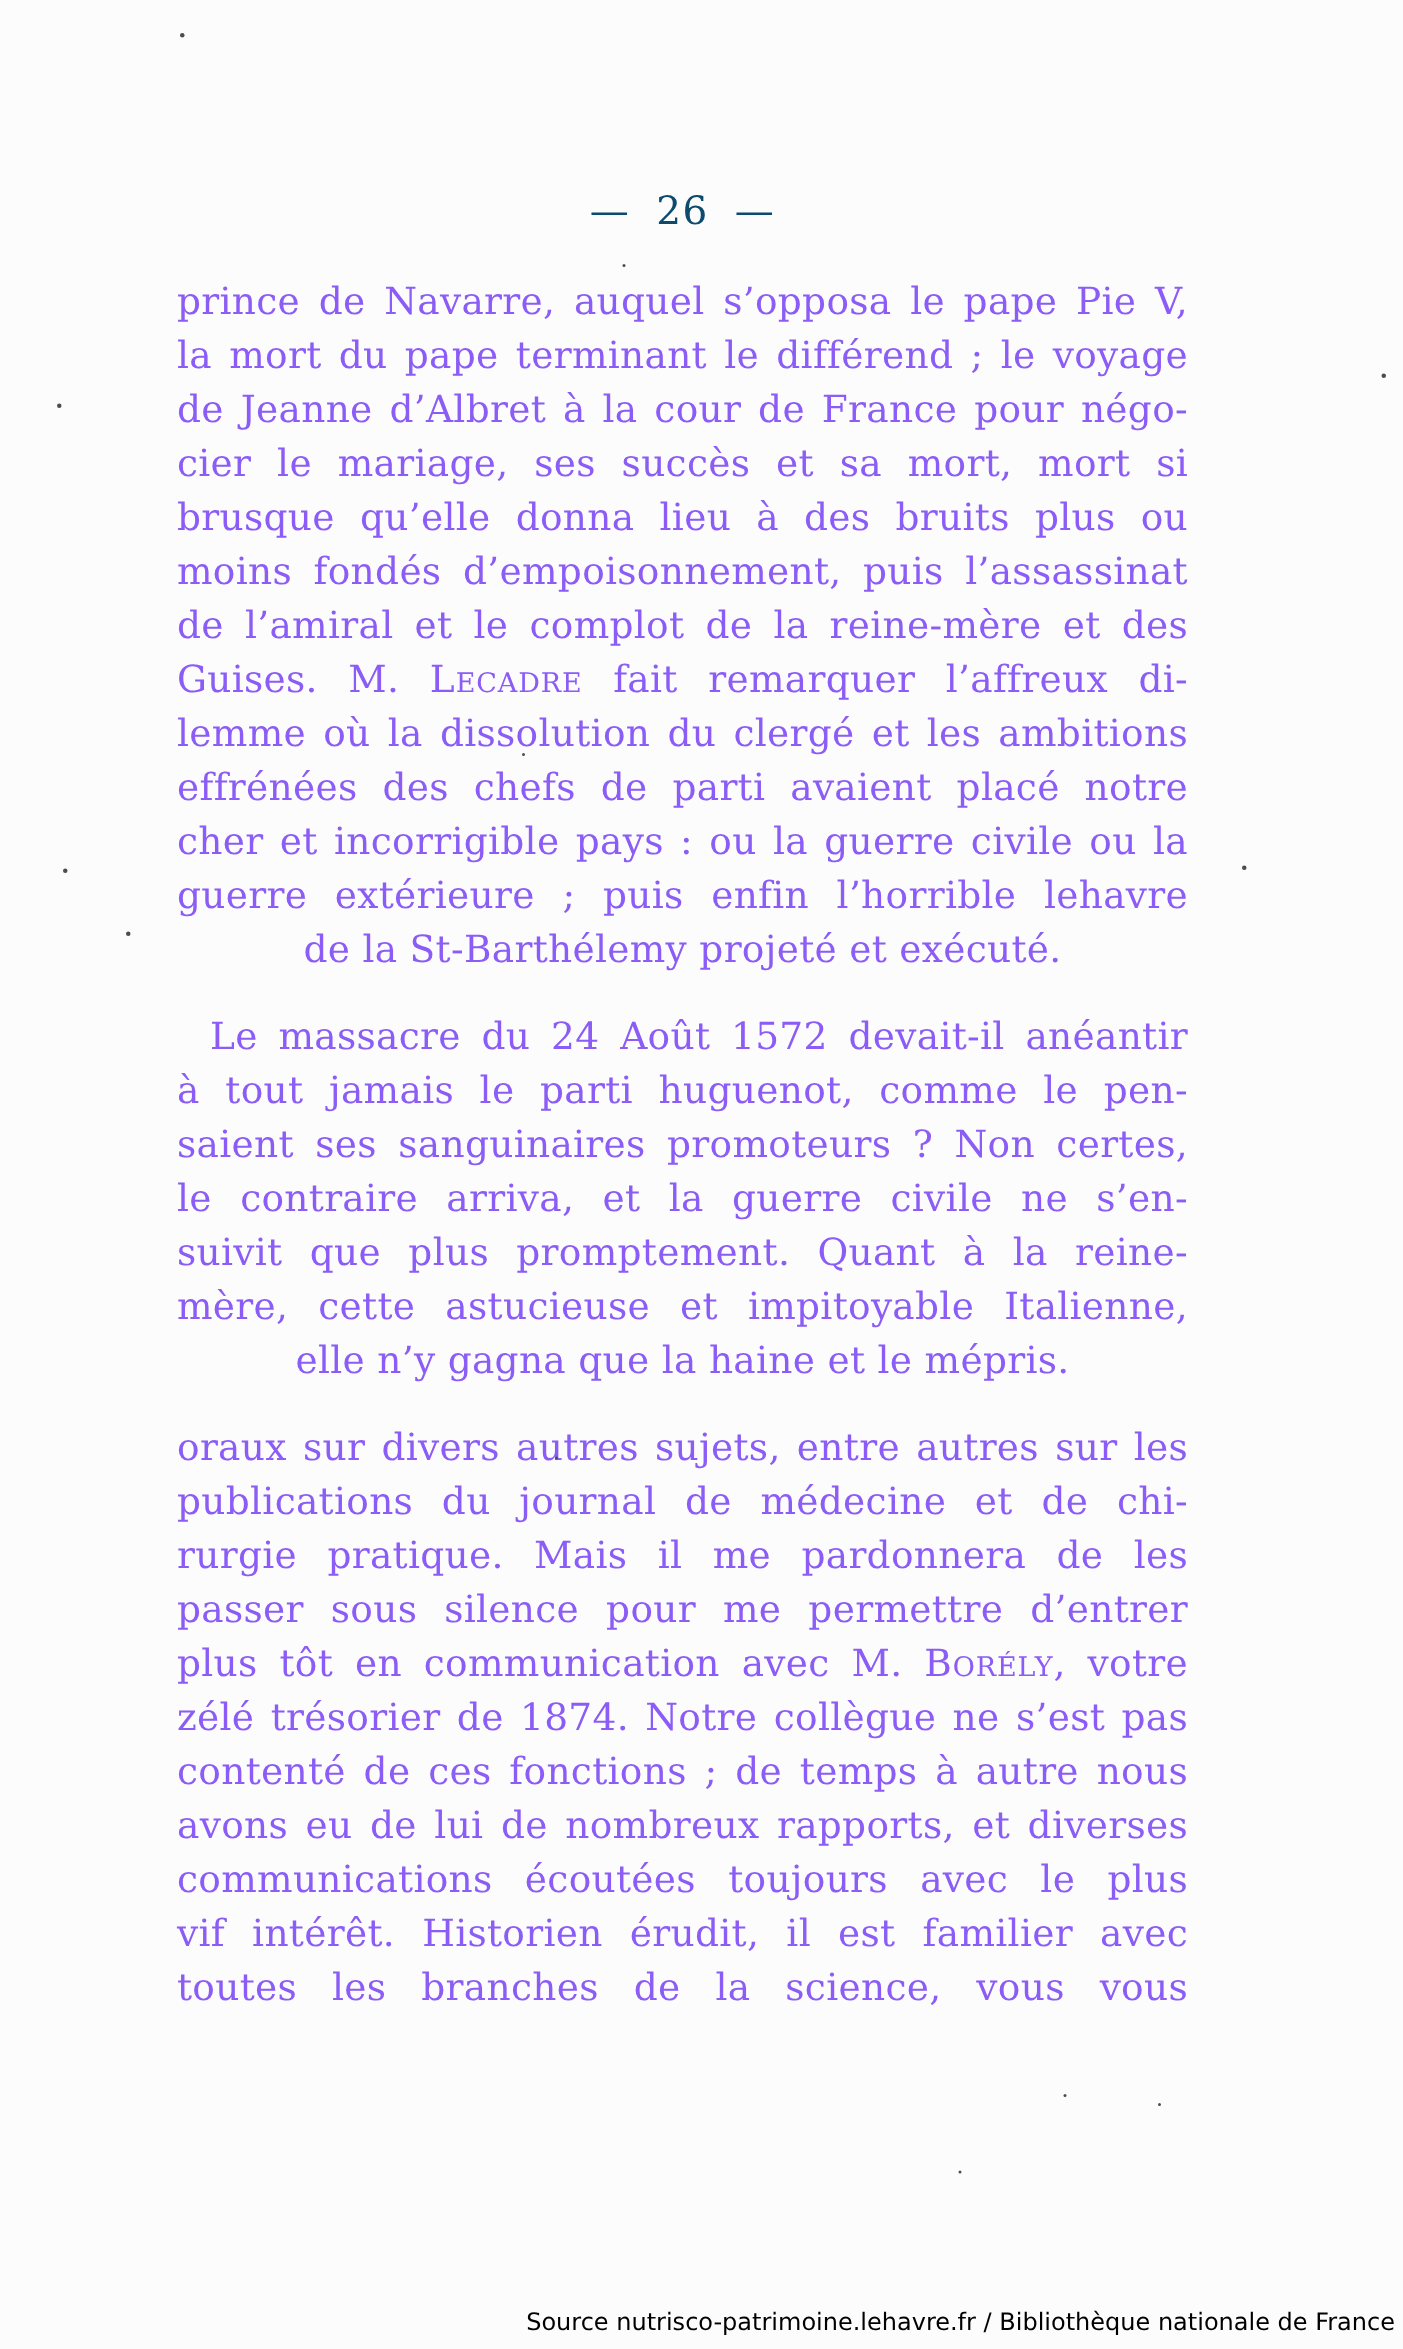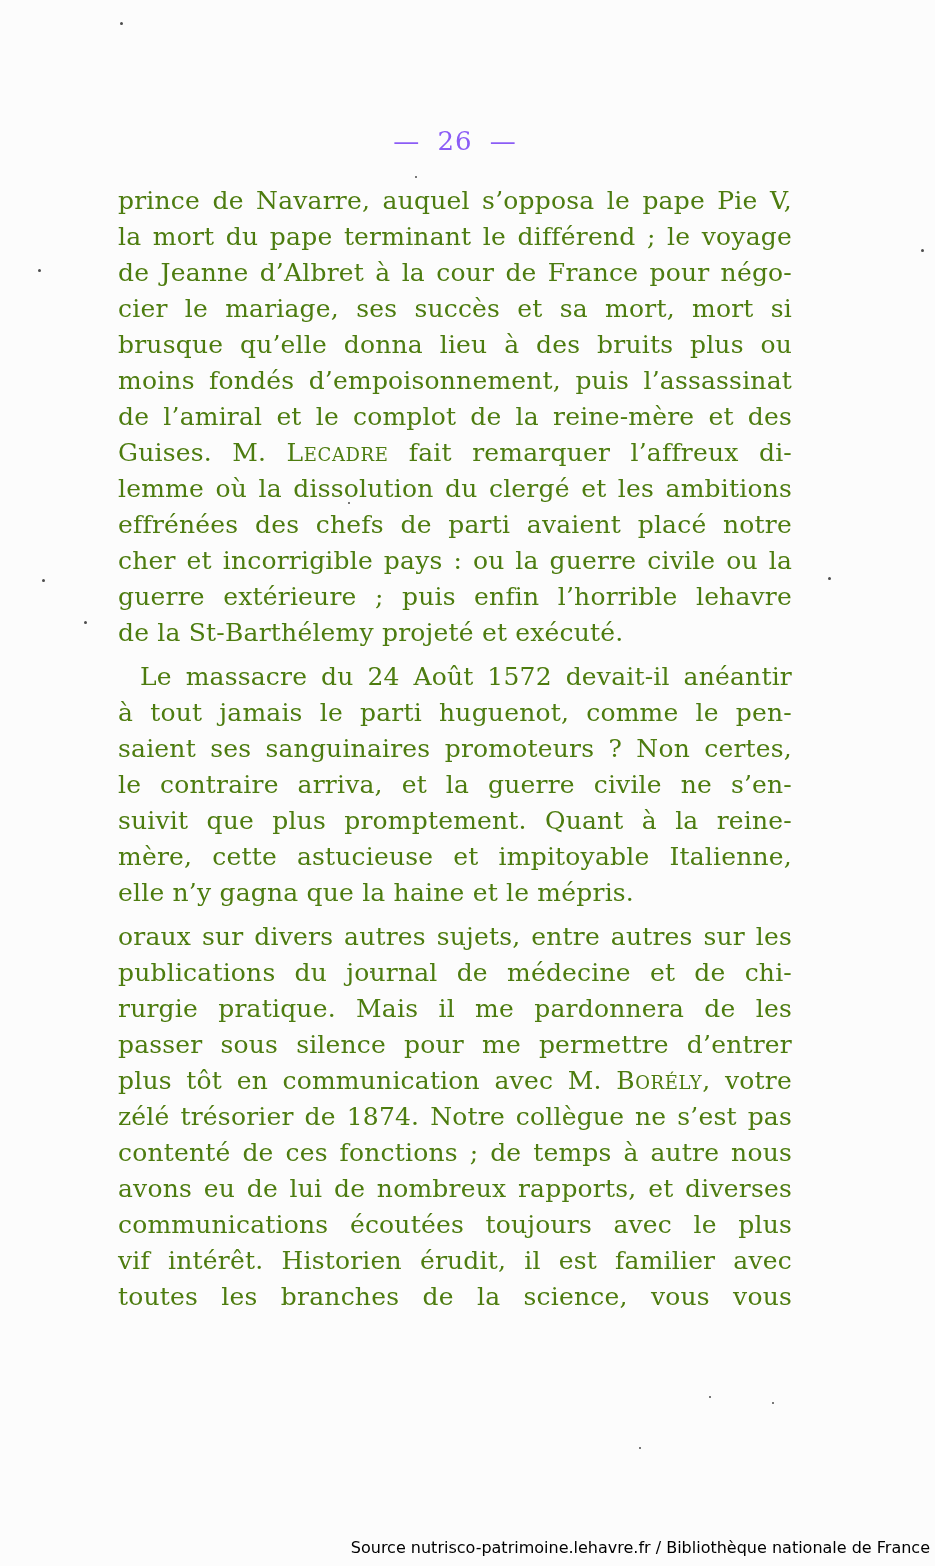--- a/index.html
+++ b/index.html
@@ -15,45 +15,45 @@
     overflow: hidden;
   }
   .page-number {
     position: absolute;
     top: 126px;
     left: 118px;
     width: 674px;
     text-align: center;
     font-family: "DejaVu Serif", serif;
     font-size: 26px;
-    color: #8b5cf6;
+    color: #0c4a6e;
     word-spacing: 8px;
     letter-spacing: 1px;
   }
   .text-block {
     position: absolute;
     top: 183px;
     left: 118px;
     width: 674px;
     font-family: "DejaVu Serif", serif;
     font-size: 25px;
     line-height: 36px;
-    color: #4d7c0f;
+    color: #8b5cf6;
     letter-spacing: 0.2px;
   }
   .paragraph + .paragraph {
-    margin-top: 8px;
+    margin-top: 22px;
   }
   .line.just {
     text-align: justify;
     -moz-text-align-last: justify;
     text-align-last: justify;
   }
   .line.left {
-    text-align: left;
+    text-align: center;
   }
   .line.indent {
     text-indent: 22px;
   }
   .sc {
     font-variant: small-caps;
     letter-spacing: 0.6px;
   }
   .footer {
     position: absolute;

